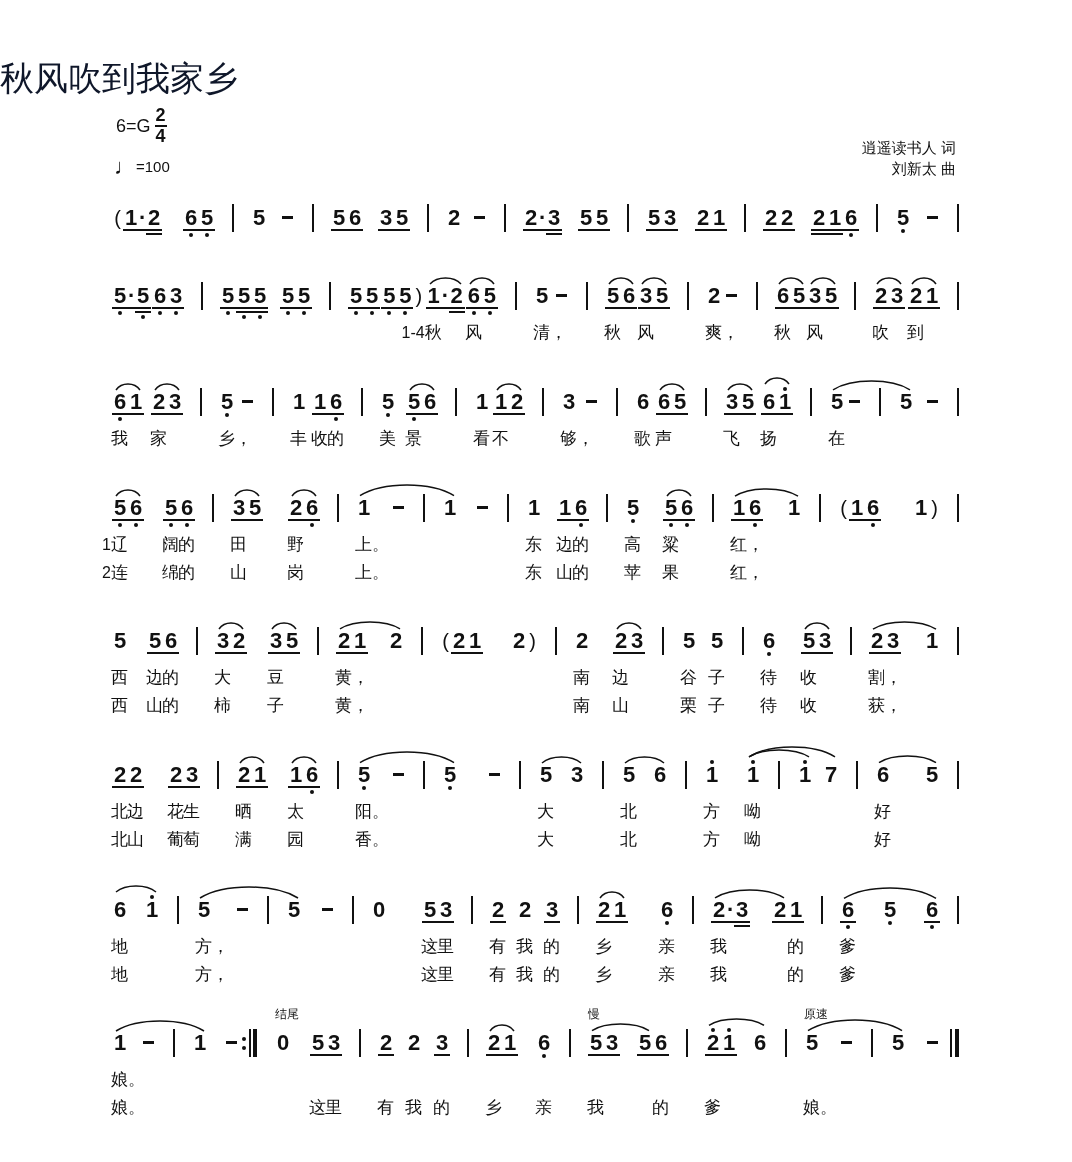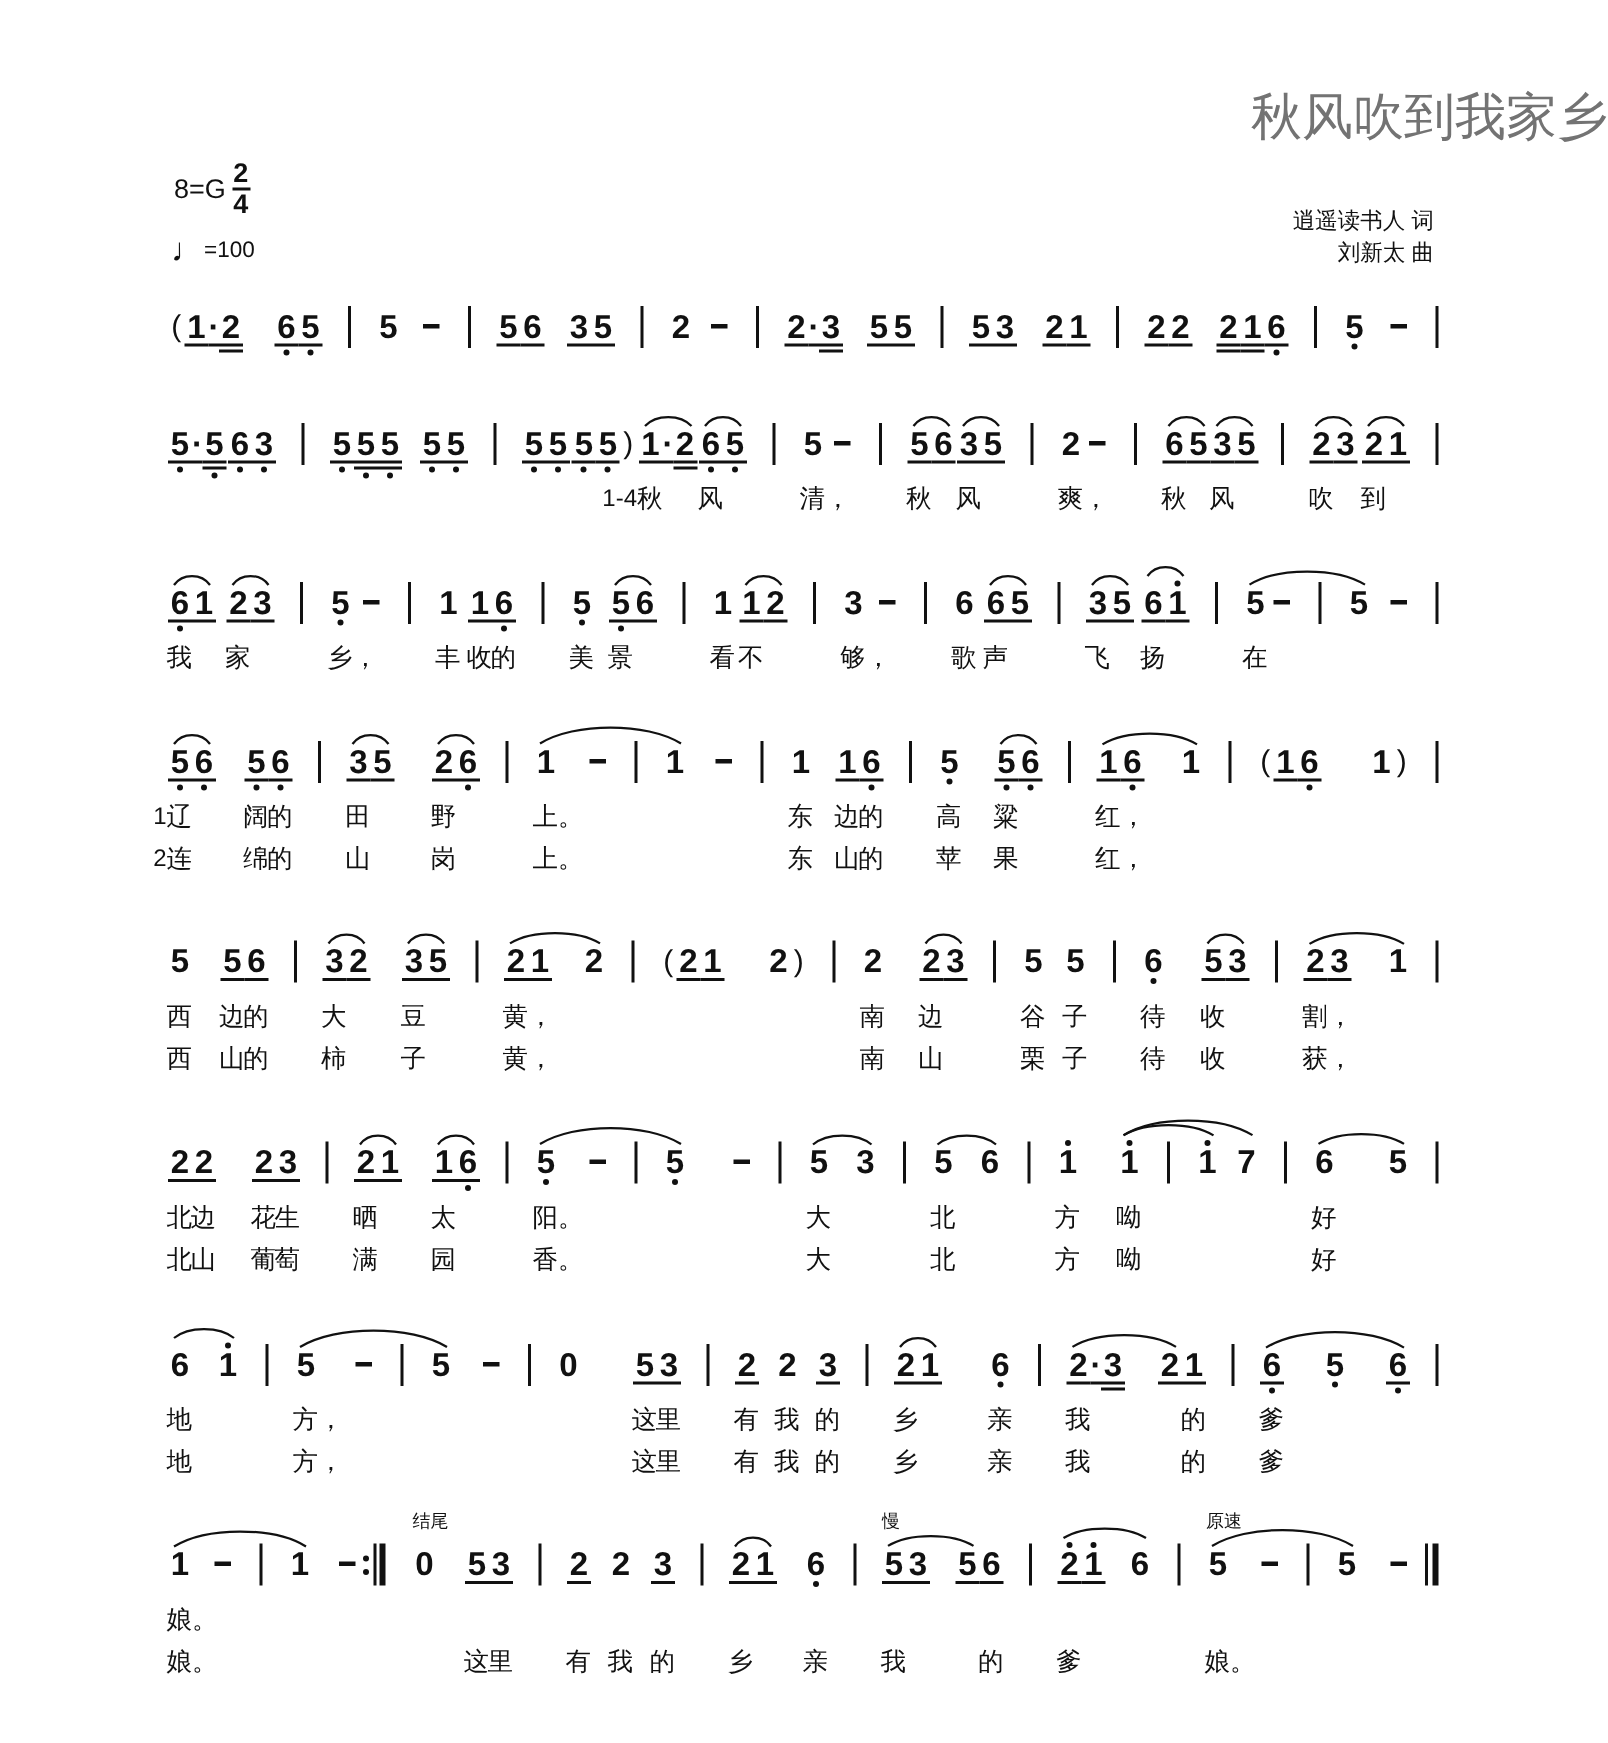--- a/index.html
+++ b/index.html
@@ -1,17 +1,17 @@
 <!DOCTYPE html>
 <html><head>
 <meta charset="utf-8">
 <style>
 html,body{margin:0;padding:0;background:#fff;}
 #page{position:relative;width:1072px;height:1162px;background:#fff;color:#111;font-family:"Liberation Sans","DejaVu Sans",sans-serif;overflow:hidden;}
-.title{position:absolute;left:0;top:56px;width:1072px;text-align:right;font-size:34px;line-height:44px;color:#737373;font-weight:normal;}
+.title{position:absolute;left:0;top:56px;width:1072px;text-align:left;font-size:34px;line-height:44px;color:#0f172a;font-weight:normal;}
 .key{position:absolute;left:116px;top:103px;height:46px;display:flex;align-items:center;}
 .key-label{font-size:18px;line-height:22px;}
 .timesig{display:inline-flex;flex-direction:column;align-items:center;margin-left:4px;font-weight:bold;font-size:18px;line-height:19px;}
 .ts-num{border-bottom:2px solid #111;padding:0 1px;}
 .tempo{position:absolute;left:114px;top:154px;display:flex;align-items:center;height:26px;}
 .note-icon{font-size:22px;line-height:26px;}
 .tempo-value{font-size:15px;line-height:26px;}
 .credits{position:absolute;right:116px;top:137px;text-align:right;font-size:15px;line-height:21px;}
 #score{position:absolute;left:0;top:0;width:1072px;height:1162px;}
 .row{position:absolute;left:0;width:1072px;height:28px;}
@@ -45,21 +45,21 @@
 .bar .rd2{top:17px;}
 .arc{position:absolute;overflow:visible;}
 </style>
 </head>
 <body>
 
 <div id="page">
   <div class="title">秋风吹到我家乡</div>
 
   <div class="key">
-    <span class="key-label">8=G</span>
+    <span class="key-label">6=G</span>
     <span class="timesig">
       <span class="ts-num">2</span>
       <span class="ts-den">4</span>
     </span>
   </div>
 
   <div class="tempo">
     <span class="note-icon">♩</span>
     <span class="tempo-value">=100</span>
   </div>

